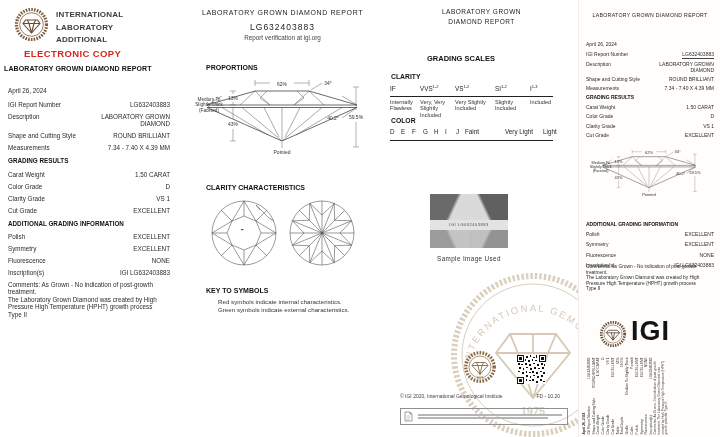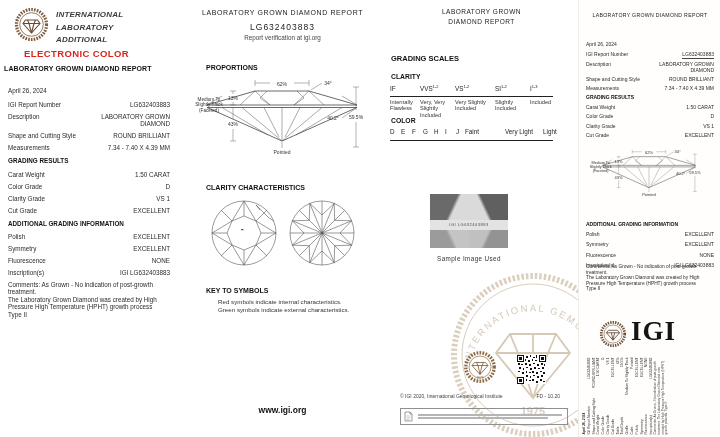--- a/index.html
+++ b/index.html
@@ -9,42 +9,42 @@
   .b{font-weight:bold;}
   
   .wm{left:438px;top:260px;z-index:0;}
   
   .panel{position:absolute;top:0;height:437px;z-index:1;}
   .lp{left:0;width:180px;}
   .cp{left:180px;width:205px;}
   .sp{left:385px;width:193px;}
   .rp{left:578px;width:142px;background:#fffefd;border-left:1px solid #f0ede8;z-index:2;}
   
-  .lp-org{left:56px;top:9px;font-size:8px;font-weight:bold;line-height:12.5px;color:#3c3c3c;letter-spacing:.2px;font-style:italic;}
+  .lp-org{left:56px;top:9px;font-size:8px;font-weight:bold;line-height:12.5px;color:#3c3c3c;letter-spacing:.2px;}
   .lp-ec{left:24px;top:48px;font-size:9.5px;font-weight:bold;letter-spacing:.4px;}
   .lp-title{left:4px;top:65px;font-size:7px;font-weight:bold;letter-spacing:.1px;color:#111;}
   .lp-body{left:8px;top:87px;width:162px;font-size:6.3px;line-height:7.4px;}
   .r{display:flex;justify-content:space-between;margin-bottom:4.6px;}
   .r .v{text-align:right;max-width:78px;}
   .sec{font-weight:bold;color:#111;margin:5.5px 0 6px 0;}
   .date{margin-bottom:6.5px;}
   .cmt{margin-top:2px;}
   
   .cp-title{left:0;top:9px;width:205px;text-align:center;font-size:7px;letter-spacing:.6px;color:#222;}
   .cp-num{left:0;top:22px;width:205px;text-align:center;font-size:8.5px;letter-spacing:1px;color:#222;}
   .cp-ver{left:0;top:34px;width:205px;text-align:center;font-size:6.3px;color:#444;}
   .cp-h{font-size:7px;font-weight:bold;color:#111;}
   .propwrap{position:absolute;width:200px;height:84px;}
   .girdle-lbl{position:absolute;left:10px;top:20px;width:34px;font-size:4.7px;line-height:5.4px;text-align:center;color:#333;}
   .keyline{left:38px;width:160px;font-size:6.2px;line-height:8px;color:#333;}
   .www{left:0;top:405px;width:205px;text-align:center;font-size:8.5px;font-weight:bold;color:#111;}
   
   .sp-t1{left:0;top:8px;width:193px;text-align:center;font-size:6.5px;letter-spacing:.5px;color:#222;}
   .sp-t2{left:0;top:18px;width:193px;text-align:center;font-size:6.5px;letter-spacing:.5px;color:#222;}
-  .sp-h{font-size:7.5px;font-weight:bold;color:#111;}
+  .sp-h{font-size:7.5px;font-weight:bold;color:#111;margin-left:36px;}
   .sp-sh{font-size:6.8px;font-weight:bold;color:#111;}
   .cg{position:absolute;top:84px;font-size:6.3px;color:#222;}
   .cg sup{font-size:4px;}
   .cgd{position:absolute;top:99px;font-size:5.6px;line-height:6.4px;color:#333;}
   .rule{position:absolute;left:5px;width:163px;border-top:1.3px solid #222;}
   .letters{position:absolute;left:5px;top:128px;font-size:6.3px;color:#222;}
   .letters span{display:inline-block;width:11px;}
   .crange{position:absolute;top:128px;font-size:6.3px;color:#222;}
   .sample{left:45px;top:194px;width:78px;height:54px;overflow:hidden;background:#cfcfcf;}
   .si-tl{position:absolute;left:0;top:0;width:50%;height:26px;background:linear-gradient(115deg,#6a6a6a 55%,#dadada 62%);}
@@ -61,21 +61,21 @@
   
   .rp-title{left:0;top:12px;width:142px;text-align:center;font-size:5.2px;letter-spacing:.3px;color:#222;}
   .rp-body{left:7px;top:42px;width:128px;font-size:5px;line-height:5.8px;}
   .rp-body .r{margin-bottom:3.4px;}
   .rp-body .sec{margin:3.5px 0 4px 0;}
   .rp-body .v{max-width:62px;}
   .u{border-bottom:.5px solid #444;}
   .rp-add{left:7px;top:222px;width:128px;font-size:5px;line-height:5.8px;}
   .rp-cmt{left:7px;top:264px;width:128px;font-size:4.8px;line-height:5.6px;}
   .propwrap-sm{left:8px;top:148px;transform:scale(0.62);transform-origin:0 0;}
-  .igi-big{left:52px;top:316px;font-size:27px;font-weight:bold;letter-spacing:1px;color:#141414;font-family:Liberation Serif, serif;}
+  .igi-big{left:52px;top:316px;font-size:27px;font-weight:bold;letter-spacing:1px;color:#141414;}
   .stub{left:2px;top:357px;width:136px;height:77px;}
   .stub-in{position:absolute;left:29.5px;top:-29.5px;width:77px;height:136px;transform:rotate(-90deg);
            font-size:3.4px;line-height:4px;color:#333;}
   .stub-in .sr{display:flex;justify-content:space-between;margin-bottom:.8px;}
   .stub-cmt{font-size:3.2px;line-height:3.7px;margin-top:1px;}
   svg text{font-family:"Liberation Sans",sans-serif;}
 </style>
 </head>
 <body>
 
@@ -104,21 +104,21 @@
       <g stroke="#6b4a2f" stroke-width="1.1" fill="none">
         <path d="M 11.5 13 L 23.5 13 L 26 16.5 L 17.5 26 L 9 16.5 Z"></path>
         <path d="M 9 16.5 L 26 16.5 M 13.5 13 L 15 16.5 M 21.5 13 L 20 16.5 M 15 16.5 L 17.5 26 M 20 16.5 L 17.5 26"></path>
       </g>
     </svg>
     <div class="abs lp-org">
       <div>INTERNATIONAL</div>
       <div>LABORATORY</div>
       <div>ADDITIONAL</div>
     </div>
-    <div class="abs lp-ec" style="color:#d9251d">ELECTRONIC COLOR</div>
+    <div class="abs lp-ec" style="color:#d9251d">ELECTRONIC COPY</div>
     <div class="abs lp-title">LABORATORY GROWN DIAMOND REPORT</div>
 
     <div class="abs lp-body">
       <div class="date">April 26, 2024</div>
       <div class="r">
         <span>IGI Report Number</span>
           <span class="v">LG632403883</span>
       </div>
       <div class="r">
         <span>Description</span>
@@ -235,21 +235,20 @@
           <path d="M 114 34 L 126.2 4.4 M 114 34 L 143.6 21.8 M 114 34 L 143.6 46.2 M 114 34 L 126.2 63.6 M 114 34 L 101.8 63.6 M 114 34 L 84.4 46.2 M 114 34 L 84.4 21.8 M 114 34 L 101.8 4.4"></path>
           <path d="M 114 16 L 126.2 4.4 M 114 16 L 101.8 4.4 M 126.7 21.3 L 143.6 21.8 M 126.7 21.3 L 126.2 4.4 M 132 34 L 143.6 21.8 M 132 34 L 143.6 46.2 M 126.7 46.7 L 143.6 46.2 M 126.7 46.7 L 126.2 63.6 M 114 52 L 126.2 63.6 M 114 52 L 101.8 63.6 M 101.3 46.7 L 84.4 46.2 M 101.3 46.7 L 101.8 63.6 M 96 34 L 84.4 21.8 M 96 34 L 84.4 46.2 M 101.3 21.3 L 84.4 21.8 M 101.3 21.3 L 101.8 4.4"></path>
         </g>
       </g>
     </svg>
 
     <div class="abs cp-h" style="left:26px;top:287px">KEY TO SYMBOLS</div>
     <div class="abs keyline" style="top:298px">Red symbols indicate internal characteristics.</div>
     <div class="abs keyline" style="top:306px">Green symbols indicate external characteristics.</div>
 
-    <div class="abs www">www.igi.org</div>
   </div>
 
   <div class="panel sp">
     <div class="abs sp-t1">LABORATORY GROWN</div>
     <div class="abs sp-t2">DIAMOND REPORT</div>
     <div class="abs sp-h" style="left:6px;top:54px">GRADING SCALES</div>
     <div class="abs sp-sh" style="left:6px;top:73px">CLARITY</div>
 
     <div class="cg" style="left:5px">
       <span>IF</span><sup></sup></div>

